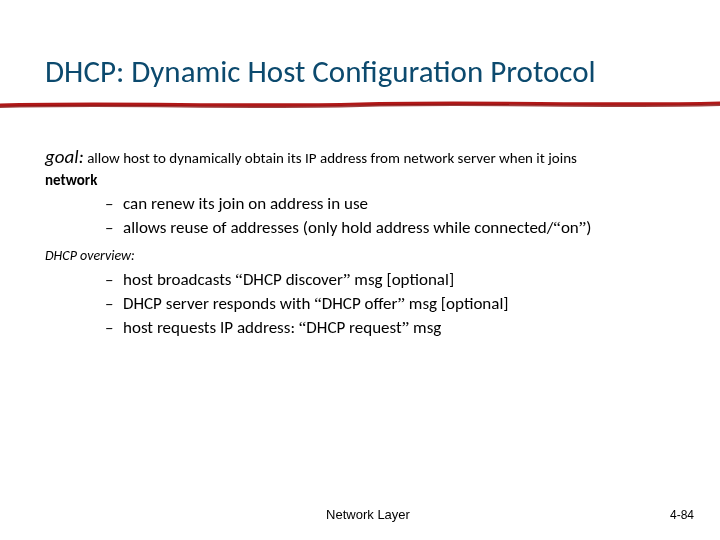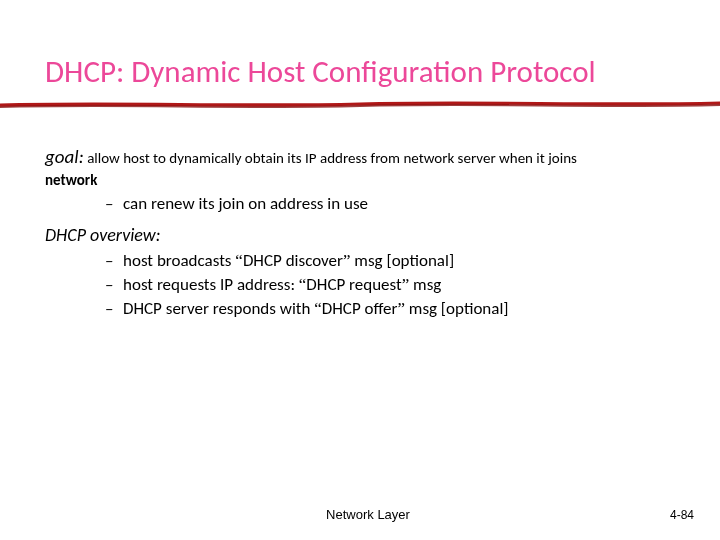--- a/index.html
+++ b/index.html
@@ -17,21 +17,21 @@
     height: 540px;
     box-sizing: border-box;
   }
   .title {
     position: absolute;
     top: 52px;
     left: 45px;
     right: 10px;
     font-size: 31px;
     font-weight: 400;
-    color: #ec4899;
+    color: #0c4a6e;
     white-space: nowrap;
   }
   .underline {
     position: absolute;
     top: 100px;
     left: 0;
     width: 720px;
     height: 8px;
   }
   .underline svg {
@@ -71,21 +71,21 @@
     padding: 0 0 1px 18px;
   }
   ul.dash li::before {
     content: "–";
     position: absolute;
     left: 0;
     top: 0;
   }
   .overview-head {
     font-style: italic;
-    font-size: 18px;
+    font-size: 14px;
     font-weight: 400;
   }
   .curly {
     font-family: "Times New Roman", Times, serif;
   }
   .footer-center {
     position: absolute;
     bottom: 18px;
     left: 0;
     width: 720px;
@@ -120,28 +120,29 @@
 
   <div class="body">
 
     <div>
       <span class="lead-word">goal:</span><span class="goal-rest"> allow host to dynamically obtain its IP address from network server when it joins</span>
       <span class="goal-tail">network</span>
     </div>
 
     <ul class="dash">
       <li>can renew its join on address in use</li>
+      <li><span>allows reuse of addresses (only hold address while connected/<span class="curly">“</span>on<span class="curly">”</span>)</span></li>
     </ul>
 
     <div class="overview-head">DHCP overview:</div>
 
     <ul class="dash">
       <li>host broadcasts <span class="curly">“</span>DHCP discover<span class="curly">”</span> msg [optional]</li>
+      <li>DHCP server responds with <span class="curly">“</span>DHCP offer<span class="curly">”</span> msg [optional]</li>
       <li>host requests IP address: <span class="curly">“</span>DHCP request<span class="curly">”</span> msg</li>
-      <li>DHCP server responds with <span class="curly">“</span>DHCP offer<span class="curly">”</span> msg [optional]</li>
     </ul>
 
   </div>
 
   <div class="footer-center">Network Layer</div>
   <div class="footer-right">4-84</div>
 
 </div>
 
 </body></html>

